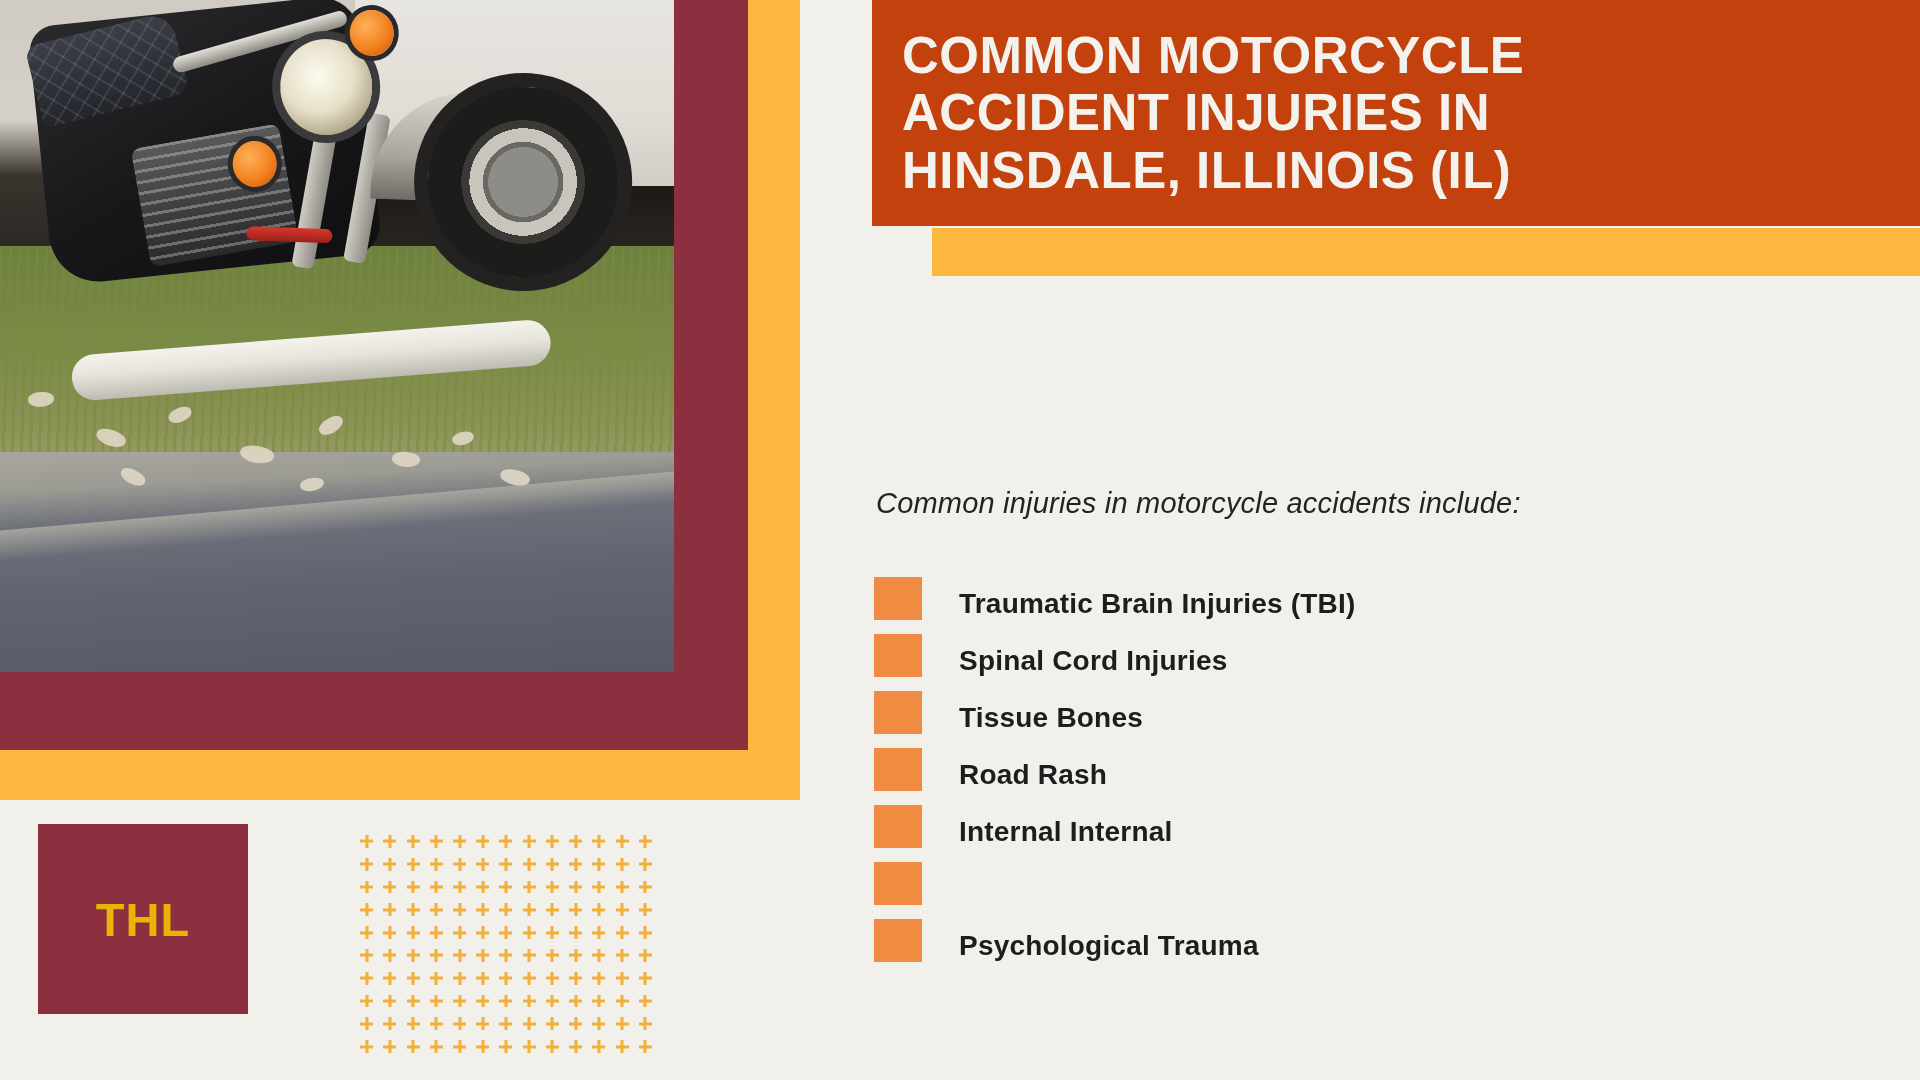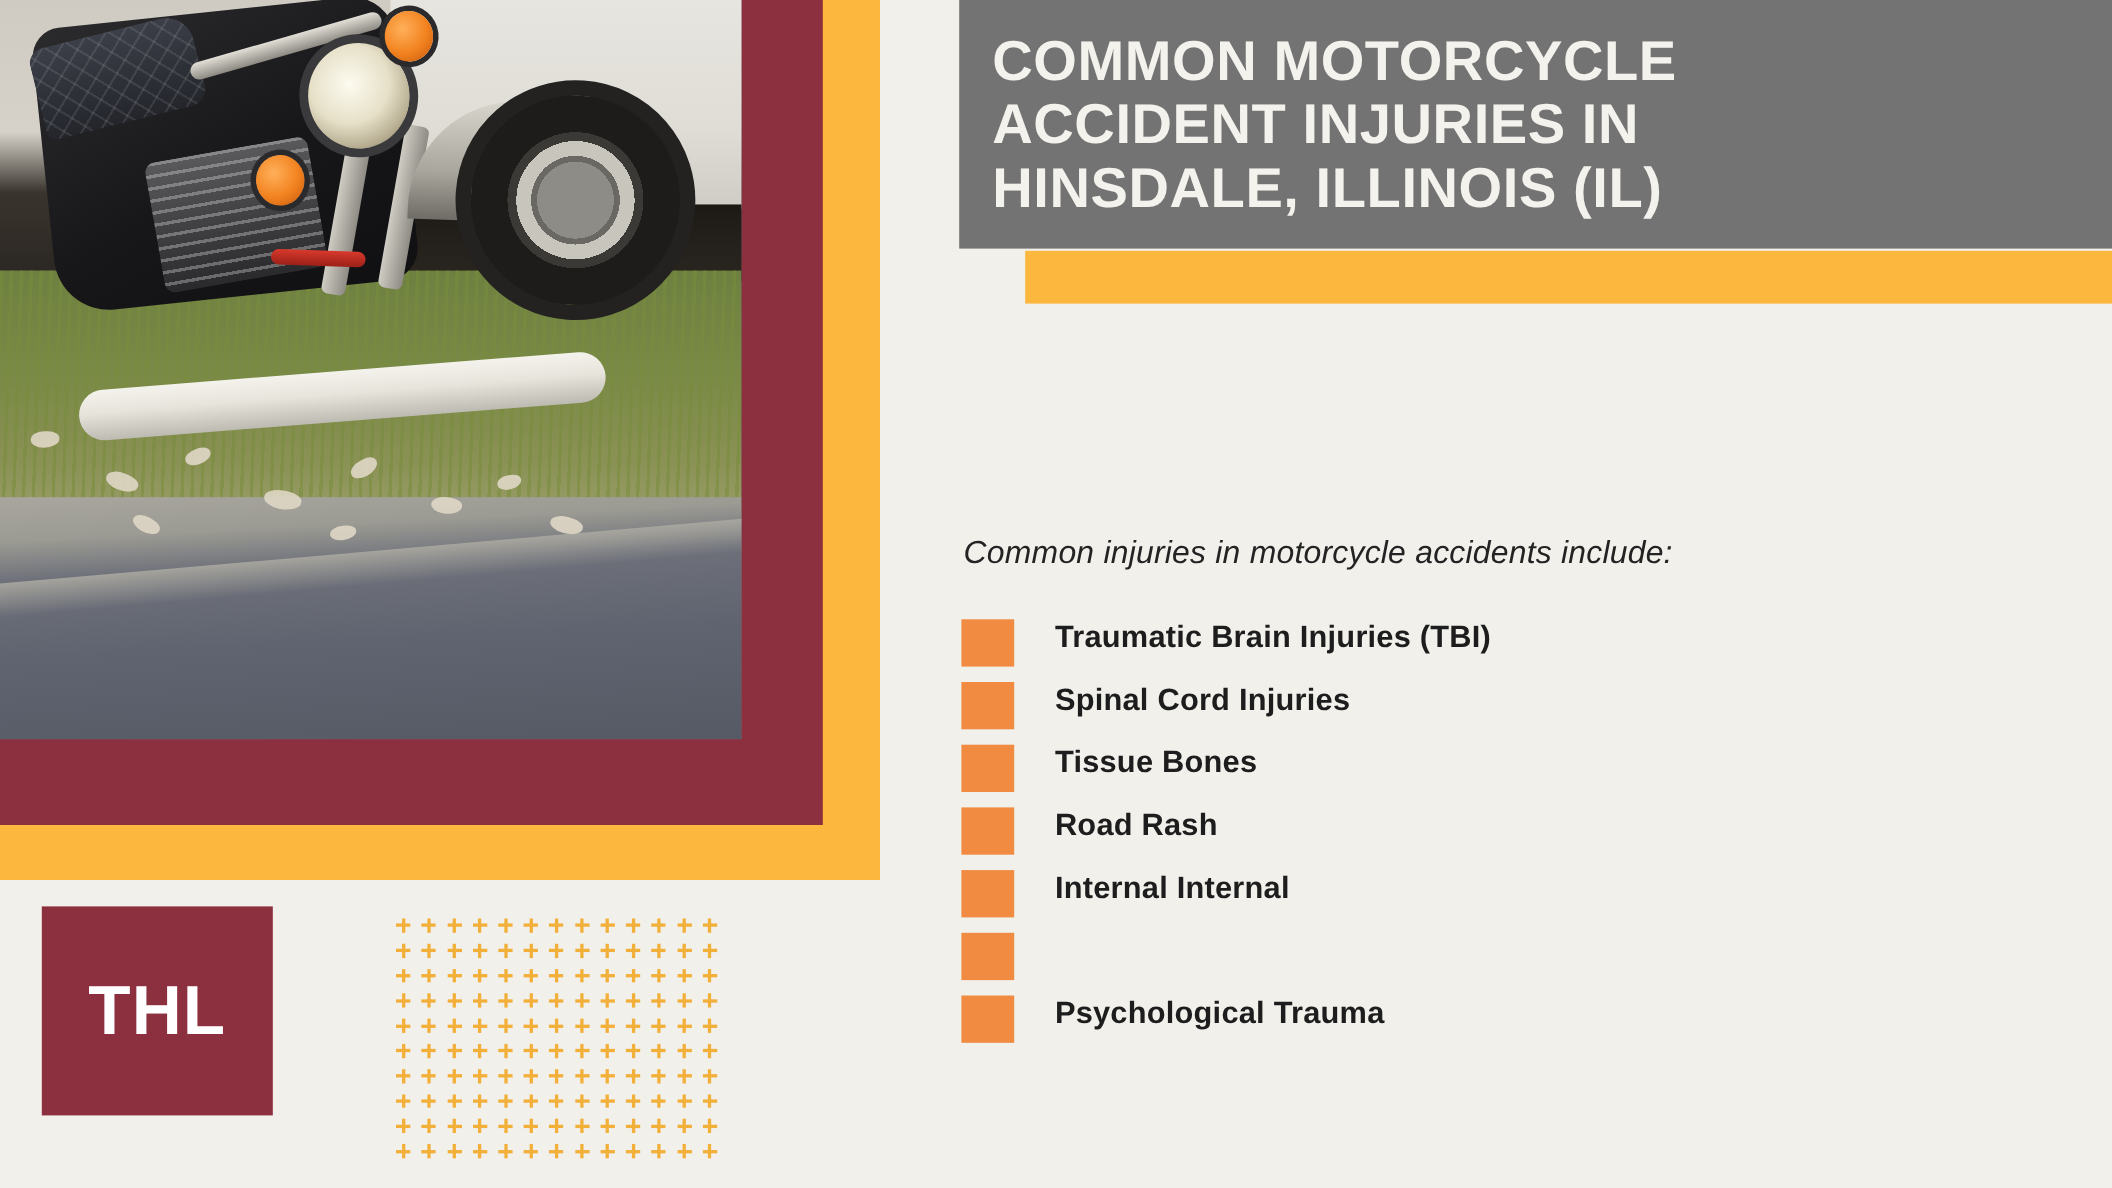--- a/index.html
+++ b/index.html
@@ -169,21 +169,21 @@
     border-radius: 8px;
     transform: rotate(-10deg);
   }
 
   
   .title-block {
     position: absolute;
     left: 872px; top: 0;
     width: 1048px;
     height: 226px;
-    background: #737373;
+    background: #c2410c;
     display: flex;
     align-items: center;
   }
   .title-text {
     color: #f4f2ed;
     font-family: "Liberation Sans", sans-serif;
     font-weight: bold;
     font-size: 51px;
     line-height: 1.13;
     letter-spacing: 0.5px;
@@ -215,21 +215,21 @@
   .injury-list {
     position: absolute;
     left: 874px; top: 563px;
     width: 900px;
     list-style: none;
     margin: 0;
     padding: 0;
   }
   .injury-item {
     display: flex;
-    align-items: flex-start;
+    align-items: flex-end;
     height: 57px;
   }
   .injury-bullet {
     width: 48px;
     height: 43px;
     background: #f08b41;
     flex: 0 0 auto;
   }
   .injury-label {
     margin-left: 37px;
@@ -246,24 +246,24 @@
     position: absolute;
     left: 38px; top: 824px;
     width: 210px;
     height: 190px;
     background: #8c2f3e;
     display: flex;
     align-items: center;
     justify-content: center;
   }
   .logo-text {
-    color: #ffffff;
+    color: #eab308;
     font-family: "Liberation Sans", sans-serif;
     font-weight: bold;
-    font-size: 63px;
+    font-size: 47px;
     letter-spacing: 1px;
     line-height: 1;
   }
 
   .plus-grid {
     position: absolute;
     left: 355px; top: 830px;
     width: 302px;
     height: 228px;
     display: grid;

